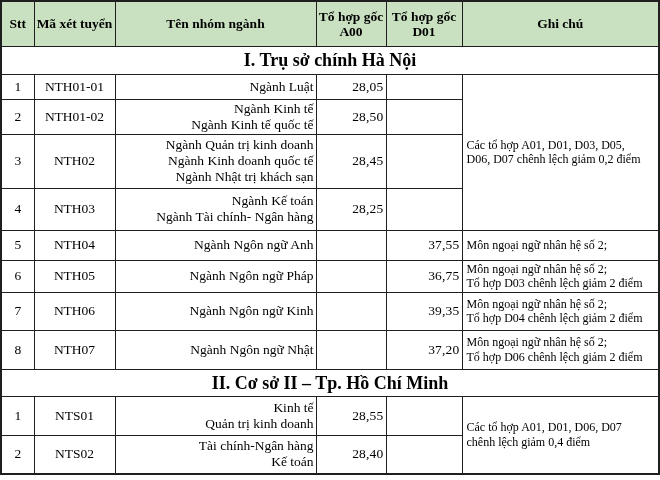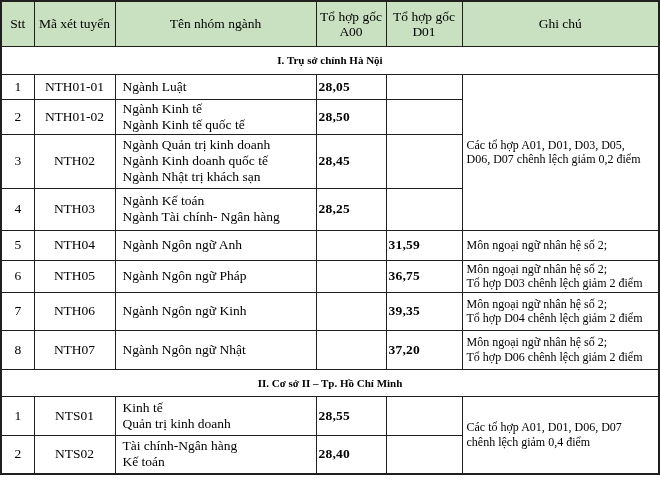--- a/index.html
+++ b/index.html
@@ -24,39 +24,39 @@
   .adm td,.adm th{
     border:1px solid var(--border);
     padding:1px 2px;
     vertical-align:middle;
     font-size:13.5px;
     line-height:16px;
     overflow:hidden;
   }
   .adm th{
     background:var(--header-bg);
-    font-weight:normal;
+    font-weight:bold;
     text-align:center;
     line-height:15px;
   }
   .c-stt{width:33px;}
   .c-code{width:81px;}
   .c-name{width:201px;}
   .c-a00{width:70px;}
   .c-d01{width:76px;}
   .c-note{width:197px;}
   td.stt,td.code{text-align:center;}
-  td.name{text-align:left;padding-left:7px;}
-  td.score{text-align:left;font-weight:bold;letter-spacing:.2px;}
+  td.name{text-align:right;padding-left:7px;}
+  td.score{text-align:right;font-weight:normal;letter-spacing:.2px;}
   td.note{
     text-align:left;padding-left:4px;padding-right:1px;
     font-size:12px;line-height:14.5px;
   }
   td.section{
-    text-align:center;font-weight:bold;font-size:11px;
+    text-align:center;font-weight:bold;font-size:18px;
     background:#ffffff;
     margin-left:18px;
   }
   .nameline,.noteline{display:block;}
 </style>
 </head>
 <body>
 
 <table class="adm">
   <colgroup>
@@ -130,21 +130,21 @@
     <td class="score"></td>
   </tr>
 
   <tr style="height:30px">
     <td class="stt">5</td>
     <td class="code">NTH04</td>
     <td class="name">
       <span class="nameline">Ngành Ngôn ngữ Anh</span>
     </td>
     <td class="score"></td>
-    <td class="score">31,59</td>
+    <td class="score">37,55</td>
     <td class="note">
       <span class="noteline">Môn ngoại ngữ nhân hệ số 2;</span>
     </td>
   </tr>
 
   <tr style="height:30px">
     <td class="stt">6</td>
     <td class="code">NTH05</td>
     <td class="name">
       <span class="nameline">Ngành Ngôn ngữ Pháp</span>

